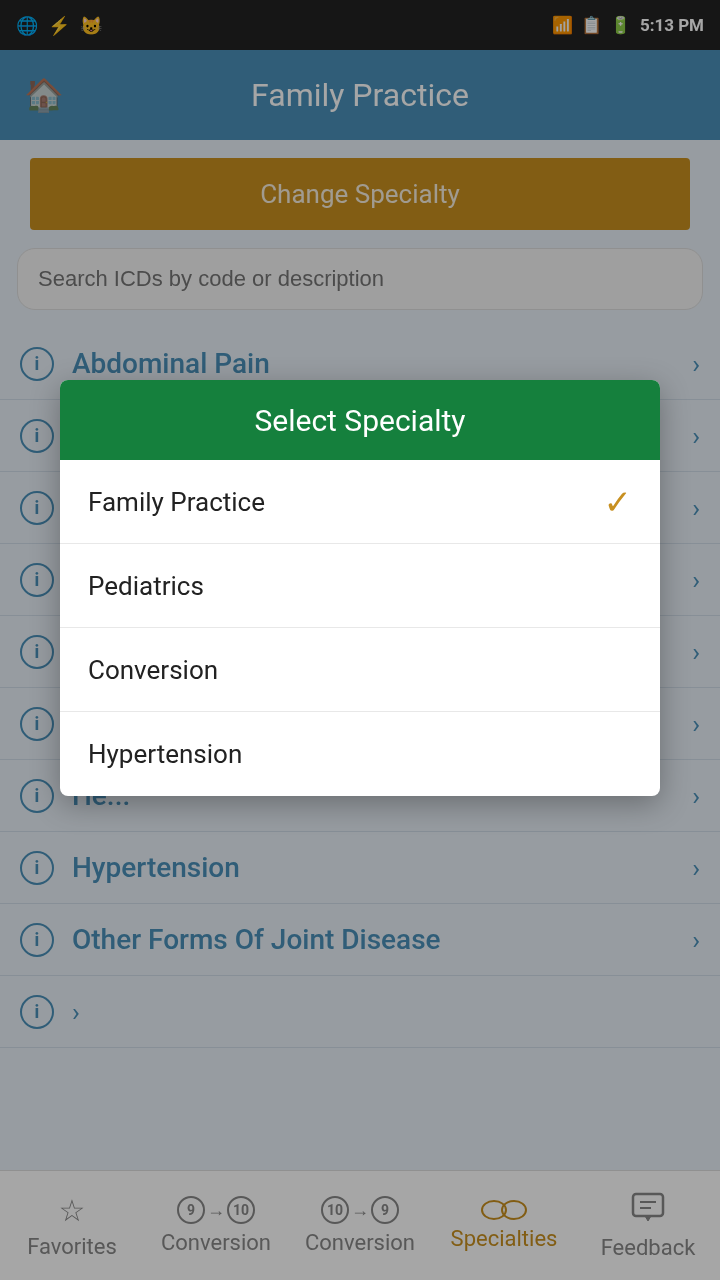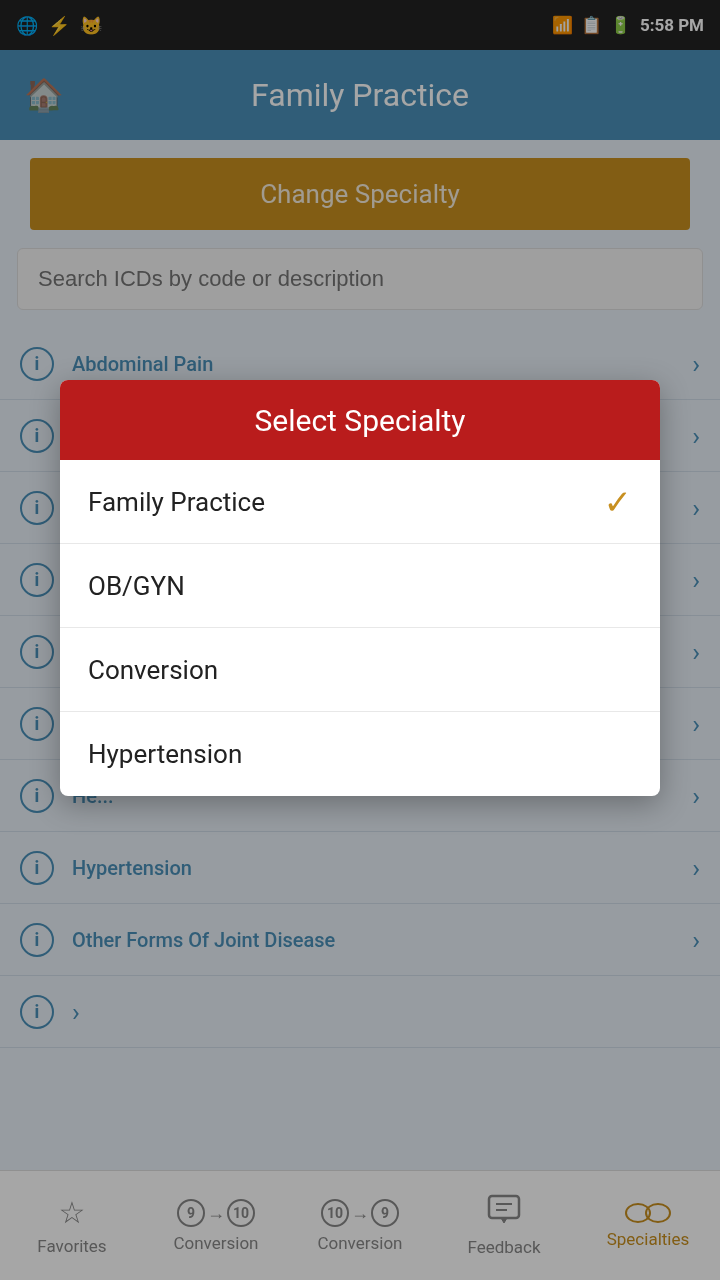--- a/index.html
+++ b/index.html
@@ -66,21 +66,21 @@
       color: rgba(255,255,255,0.85);
       font-size: 26px;
       font-weight: 400;
     }
 
     
     .search-bar {
       width: 686px;
       height: 62px;
       background: #f5f5f5;
-      border-radius: 6px;
+      border-radius: 18px;
       margin: 0 auto 18px auto;
       display: flex;
       align-items: center;
       padding: 0 20px;
       border: 1px solid #ddd;
     }
     .search-bar input {
       width: 100%;
       background: transparent;
       border: none;
@@ -113,21 +113,21 @@
       justify-content: center;
       color: #4a90b8;
       font-size: 18px;
       font-weight: bold;
       margin-right: 18px;
       flex-shrink: 0;
     }
     .list-item-label {
       flex: 1;
       color: #4a90b8;
-      font-size: 20px;
+      font-size: 28px;
       font-weight: 500;
     }
     .list-item-chevron {
       color: #4a90b8;
       font-size: 26px;
     }
 
     
     .overlay {
       position: absolute;
@@ -144,21 +144,21 @@
       top: 380px;
       left: 60px;
       width: 600px;
       background: white;
       border-radius: 8px;
       overflow: hidden;
       z-index: 20;
       box-shadow: 0 8px 30px rgba(0,0,0,0.3);
     }
     .modal-header {
-      background: #b91c1c;
+      background: #15803d;
       height: 80px;
       display: flex;
       align-items: center;
       justify-content: center;
     }
     .modal-header-title {
       color: white;
       font-size: 30px;
       font-weight: 400;
     }
@@ -202,21 +202,21 @@
       align-items: center;
       gap: 6px;
       cursor: pointer;
       flex: 1;
     }
     .nav-icon {
       font-size: 30px;
       color: #888;
     }
     .nav-label {
-      font-size: 17px;
+      font-size: 22px;
       color: #888;
     }
     .nav-label.active { color: #c89020; }
 
     
     .conv-icon {
       display: flex;
       align-items: center;
       font-size: 18px;
       color: #888;
@@ -248,21 +248,21 @@
 <div class="status-bar">
   <div class="status-left">
     <span>🌐</span>
     <span>⚡</span>
     <span>😺</span>
   </div>
   <div class="status-right">
     <span>📶</span>
     <span>📋</span>
     <span>🔋</span>
-    <span>5:58 PM</span>
+    <span>5:13 PM</span>
   </div>
 </div>
 
 <div class="header">
   <span class="header-home">🏠</span>
   <span class="header-title">Family Practice</span>
 </div>
 
 <div class="change-specialty-btn">
   <span>Change Specialty</span>
@@ -340,55 +340,55 @@
     <span class="nav-label">Conversion</span>
   </div>
 
   <div class="nav-item">
     <div class="conv-icon">
       <div class="conv-circle">10</div>
       <span class="conv-arrow">→</span>
       <div class="conv-circle">9</div>
     </div>
     <span class="nav-label">Conversion</span>
+  </div>
+
+  <div class="nav-item">
+    <div class="spec-icon">
+      <div class="spec-oval"></div>
+      <div class="spec-oval" style="margin-left:-8px;"></div>
+    </div>
+    <span class="nav-label active">Specialties</span>
   </div>
 
   <div class="nav-item">
     <span class="nav-icon">
       <svg width="34" height="30" viewBox="0 0 34 30" fill="none">
         <rect x="2" y="2" width="30" height="22" rx="3" stroke="#888" stroke-width="2.5" fill="none"></rect>
         <line x1="9" y1="10" x2="25" y2="10" stroke="#888" stroke-width="2"></line>
         <line x1="9" y1="16" x2="20" y2="16" stroke="#888" stroke-width="2"></line>
         <polyline points="14,24 17,29 20,24" fill="#888" stroke="#888" stroke-width="1"></polyline>
       </svg>
     </span>
     <span class="nav-label">Feedback</span>
   </div>
-
-  <div class="nav-item">
-    <div class="spec-icon">
-      <div class="spec-oval"></div>
-      <div class="spec-oval" style="margin-left:-8px;"></div>
-    </div>
-    <span class="nav-label active">Specialties</span>
-  </div>
 </div>
 
 <div class="overlay"></div>
 
 <div class="modal">
   <div class="modal-header">
     <span class="modal-header-title">Select Specialty</span>
   </div>
   <div class="modal-item">
     <span class="modal-item-label">Family Practice</span>
     <span class="modal-item-check">✓</span>
   </div>
   <div class="modal-item">
-    <span class="modal-item-label">OB/GYN</span>
+    <span class="modal-item-label">Pediatrics</span>
   </div>
   <div class="modal-item">
     <span class="modal-item-label">Conversion</span>
   </div>
   <div class="modal-item">
     <span class="modal-item-label">Hypertension</span>
   </div>
 </div>
 
 </body></html>

